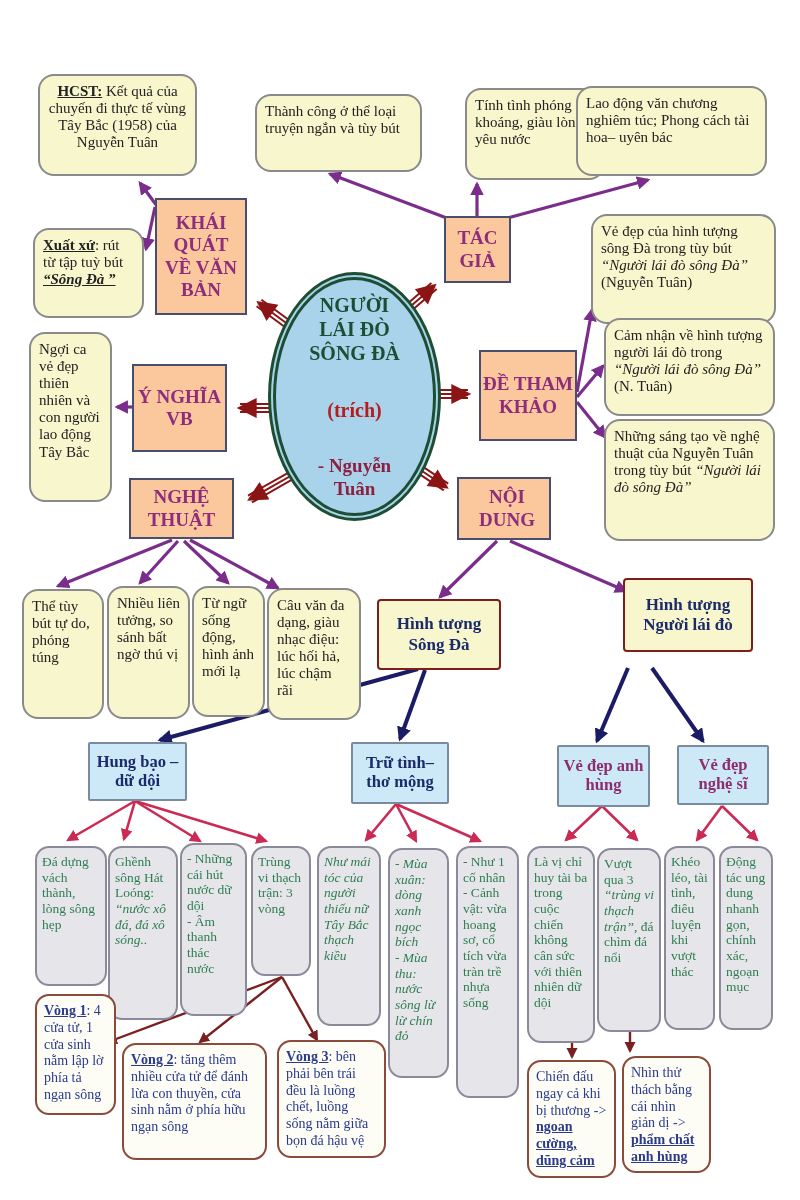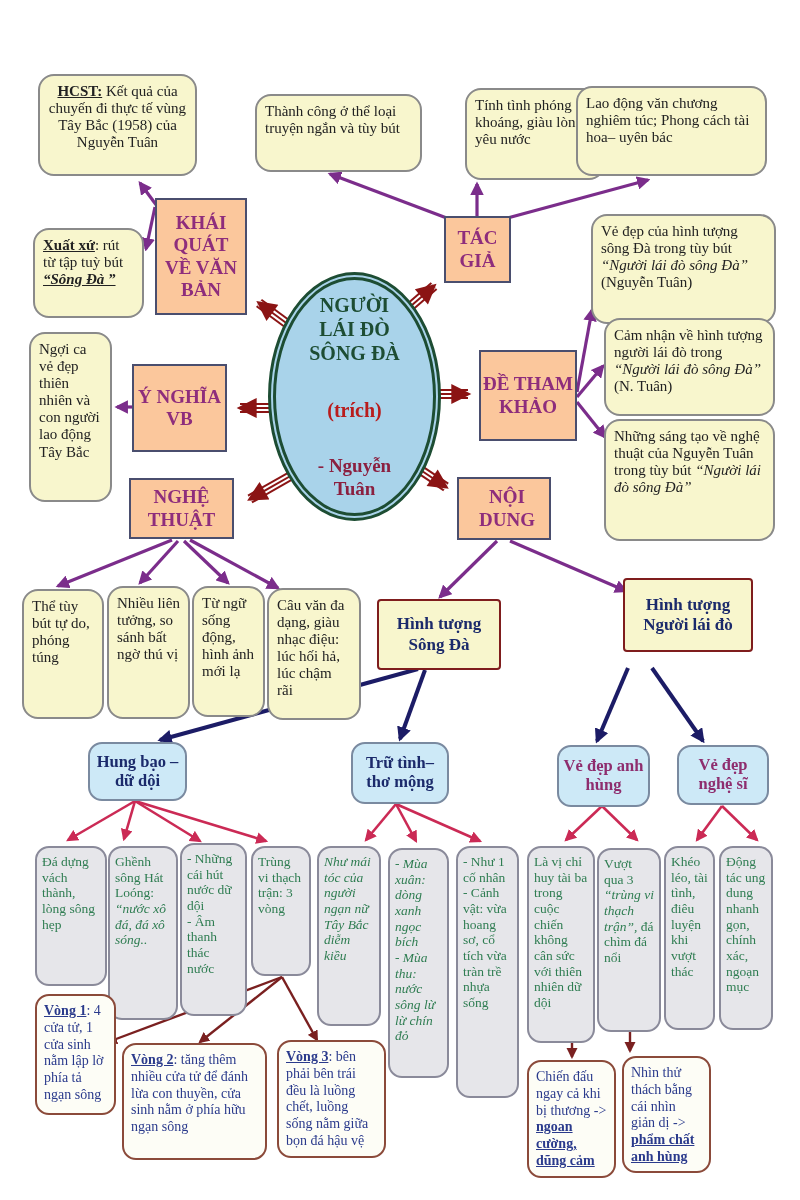--- a/index.html
+++ b/index.html
@@ -6,21 +6,21 @@
   #canvas{position:relative;width:800px;height:1200px;background:#fff;overflow:hidden;
           font-family:"Liberation Serif","DejaVu Serif",serif;}
   #arrows{position:absolute;left:0;top:0;z-index:0;}
   .abs{position:absolute;z-index:1;box-sizing:border-box;}
   .page-title{font-size:23px;font-weight:bold;color:#1b2a80;letter-spacing:.2px;}
   .box-yellow{background:#f8f6cd;border:2px solid #8a8a8a;border-radius:16px;
               color:#222;font-size:15px;line-height:1.14;padding:7px 8px;}
   .box-orange{background:#fbc79c;border:2px solid #4a4e6e;color:#8e2d7c;font-weight:bold;
               font-size:19px;line-height:1.18;display:flex;align-items:center;justify-content:center;
               text-align:center;padding:2px;}
-  .box-blue{background:#cde9f7;border:2px solid #7a8aa0;border-radius:14px;font-weight:bold;
+  .box-blue{background:#cde9f7;border:2px solid #7a8aa0;border-radius:2px;font-weight:bold;
             font-size:16.5px;line-height:1.15;display:flex;align-items:center;justify-content:center;
             text-align:center;padding:3px;}
   .navytxt{color:#1b2a6b;} .purpletxt{color:#8e2d6e;}
   .box-gray{background:#e6e6ea;border:2px solid #8a8a9a;border-radius:14px;color:#2f7d52;
             font-size:13.5px;line-height:1.16;padding:6px 5px;}
   .box-white{background:#fdfdf6;border:2px solid #8b4a3a;border-radius:14px;color:#2a3a8c;
              font-size:14px;line-height:1.2;padding:7px 7px;}
   .box-ht{background:#f8f6cd;border:2px solid #7f1d1d;border-radius:4px;color:#1b2a6b;
           font-weight:bold;font-size:17px;line-height:1.2;display:flex;align-items:center;
           justify-content:center;text-align:center;}
@@ -188,21 +188,21 @@
   <div class="abs box-blue purpletxt" style="left:557px;top:745px;width:93px;height:62px;">Vẻ đẹp anh hùng</div>
   <div class="abs box-blue purpletxt" style="left:677px;top:745px;width:92px;height:60px;">Vẻ đẹp nghệ sĩ</div>
 
   <div class="abs box-gray" style="left:35px;top:846px;width:72px;height:140px;">Đá dựng vách thành, lòng sông hẹp</div>
   <div class="abs box-gray" style="left:108px;top:846px;width:70px;height:174px;">
     <span>Ghềnh sông Hát Loóng: </span><span class="it">“nước xô đá, đá xô sóng..</span>
   </div>
   <div class="abs box-gray preline" style="left:180px;top:843px;width:67px;height:173px;">- Những cái hút nước dữ dội
 - Âm thanh thác nước</div>
   <div class="abs box-gray" style="left:251px;top:846px;width:60px;height:130px;">Trùng vi thạch trận: 3 vòng</div>
-  <div class="abs box-gray it" style="left:317px;top:846px;width:64px;height:180px;">Như mái tóc của người ngạn nữ Tây Bắc diễm kiều</div>
+  <div class="abs box-gray it" style="left:317px;top:846px;width:64px;height:180px;">Như mái tóc của người thiếu nữ Tây Bắc thạch kiều</div>
   <div class="abs box-gray it preline" style="left:388px;top:848px;width:61px;height:230px;">- Mùa xuân: dòng xanh ngọc bích
 - Mùa thu: nước sông lừ lừ chín đỏ</div>
   <div class="abs box-gray preline" style="left:456px;top:846px;width:63px;height:252px;">- Như 1 cố nhân
 - Cảnh vật: vừa hoang sơ, cổ tích vừa tràn trề nhựa sống</div>
   <div class="abs box-gray" style="left:527px;top:846px;width:68px;height:197px;">Là vị chỉ huy tài ba trong cuộc chiến không cân sức với thiên nhiên dữ dội</div>
   <div class="abs box-gray" style="left:597px;top:848px;width:64px;height:184px;">
     <span>Vượt qua 3 </span><span class="it">“trùng vi thạch trận”,</span><span> đá chìm đá nổi</span>
   </div>
   <div class="abs box-gray" style="left:664px;top:846px;width:51px;height:184px;">Khéo léo, tài tình, điêu luyện khi vượt thác</div>
   <div class="abs box-gray" style="left:719px;top:846px;width:54px;height:184px;">Động tác ung dung nhanh gọn, chính xác, ngoạn mục</div>

